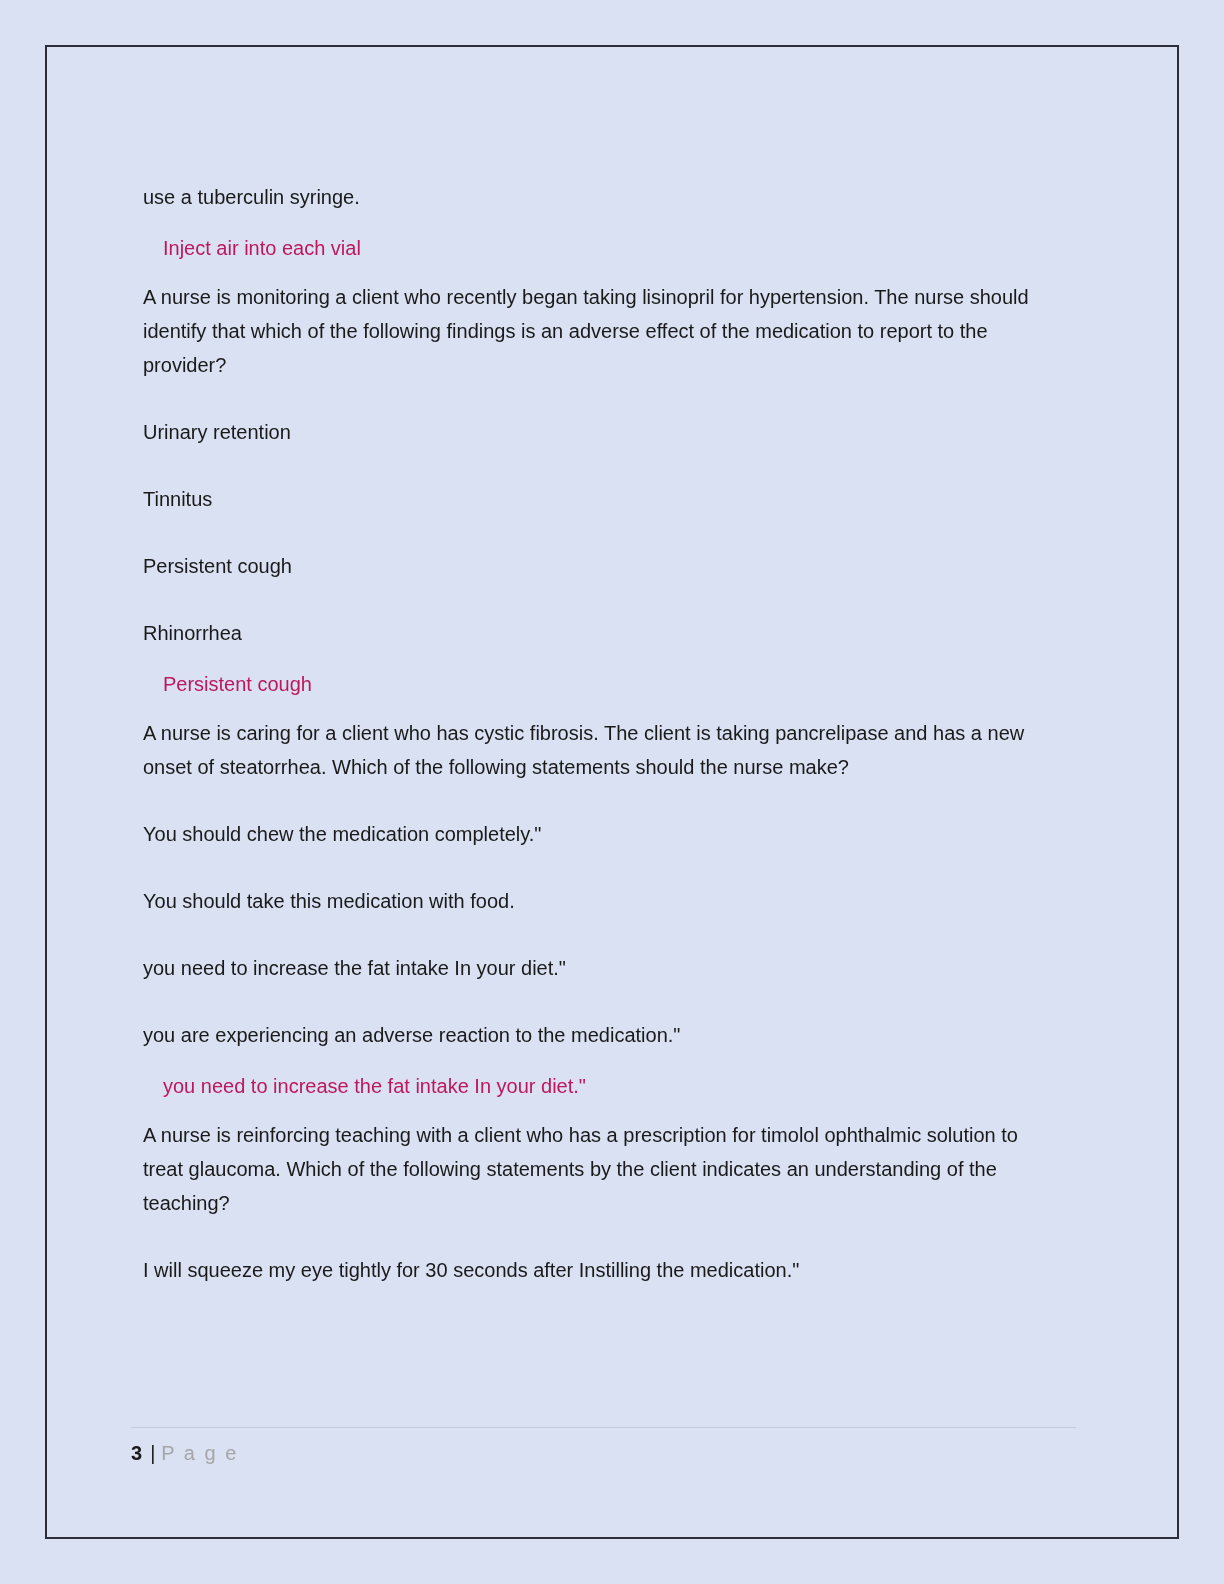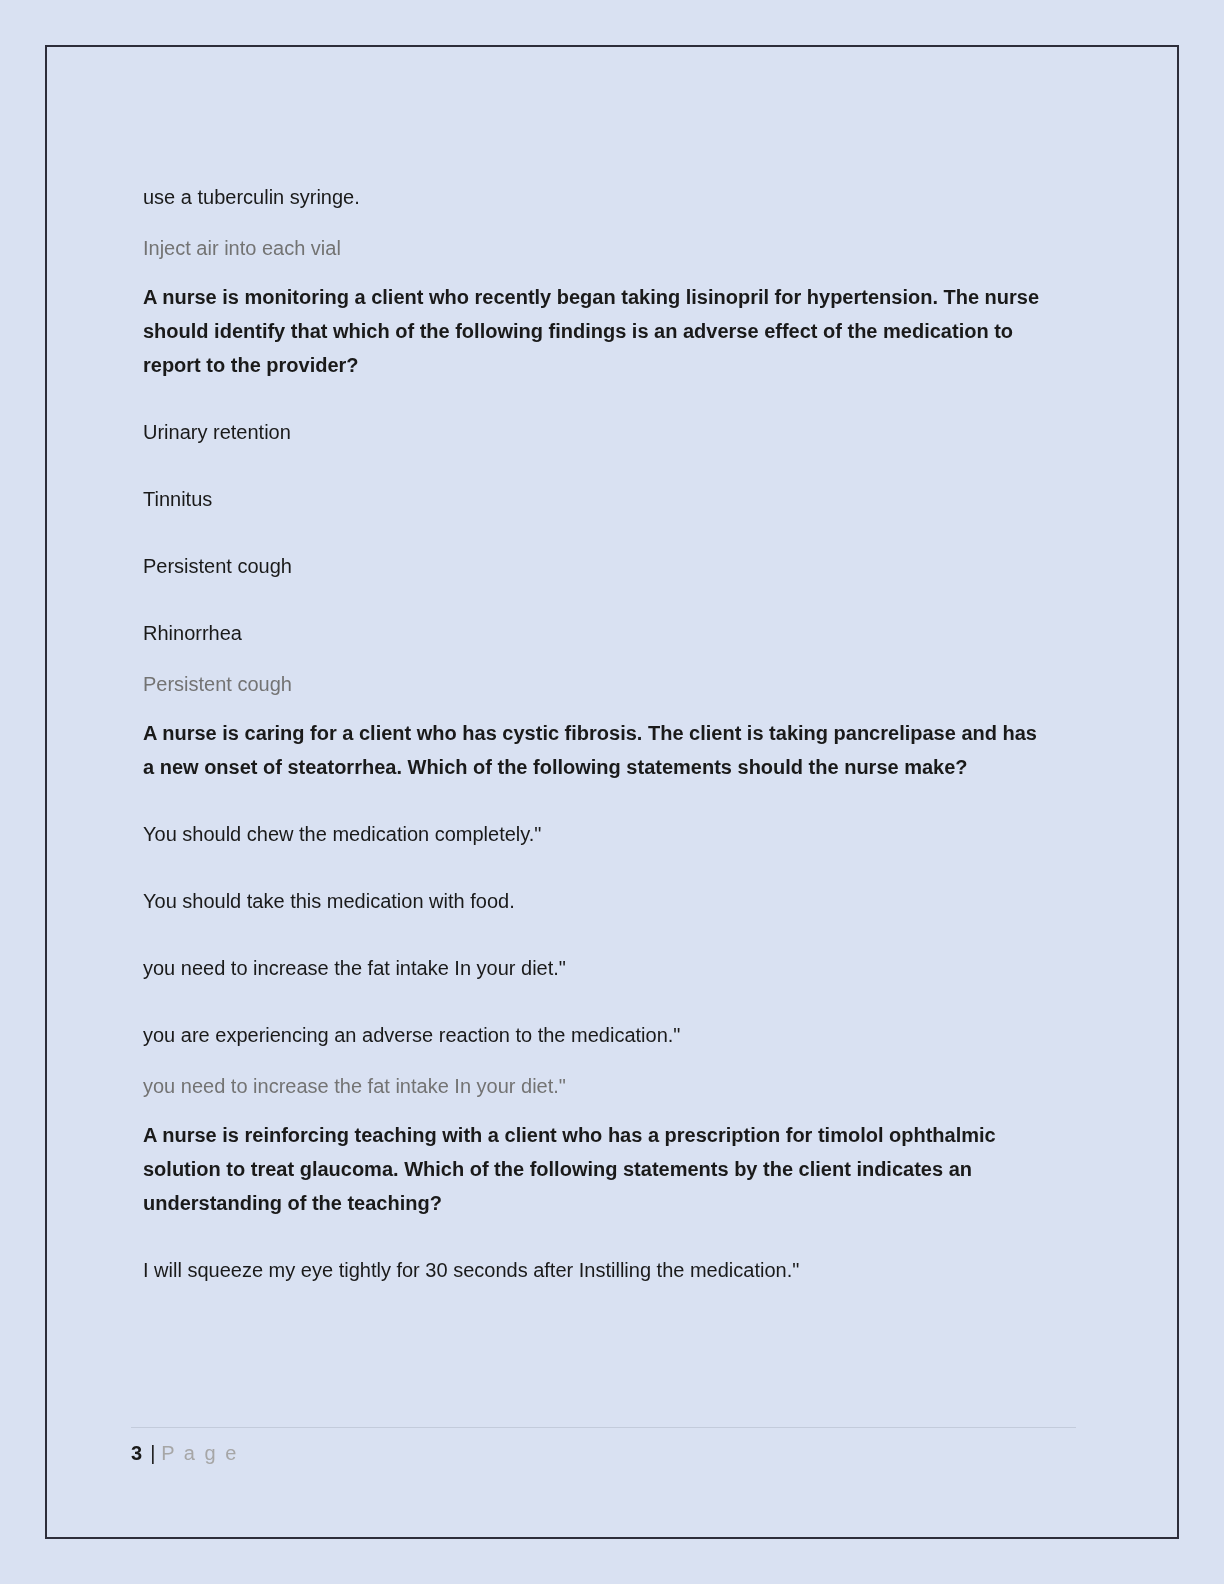--- a/index.html
+++ b/index.html
@@ -31,26 +31,26 @@
   }
   .item {
     font-size: 20px;
     line-height: 1.7;
     color: #1a1a1a;
     margin: 0 0 33px 0;
     max-width: 905px;
   }
   .item.question {
     margin-bottom: 33px;
-    font-weight: bold;
   }
   .item.correct {
-    color: #737373;
+    color: #be185d;
     margin-top: -16px;
     margin-bottom: 15px;
+    margin-left: 20px;
   }
   .footer {
     position: absolute;
     left: 84px;
     right: 95px;
     bottom: 72px;
   }
   .footer-rule {
     border-top: 1px solid #c3cbdb;
     margin-bottom: 14px;

